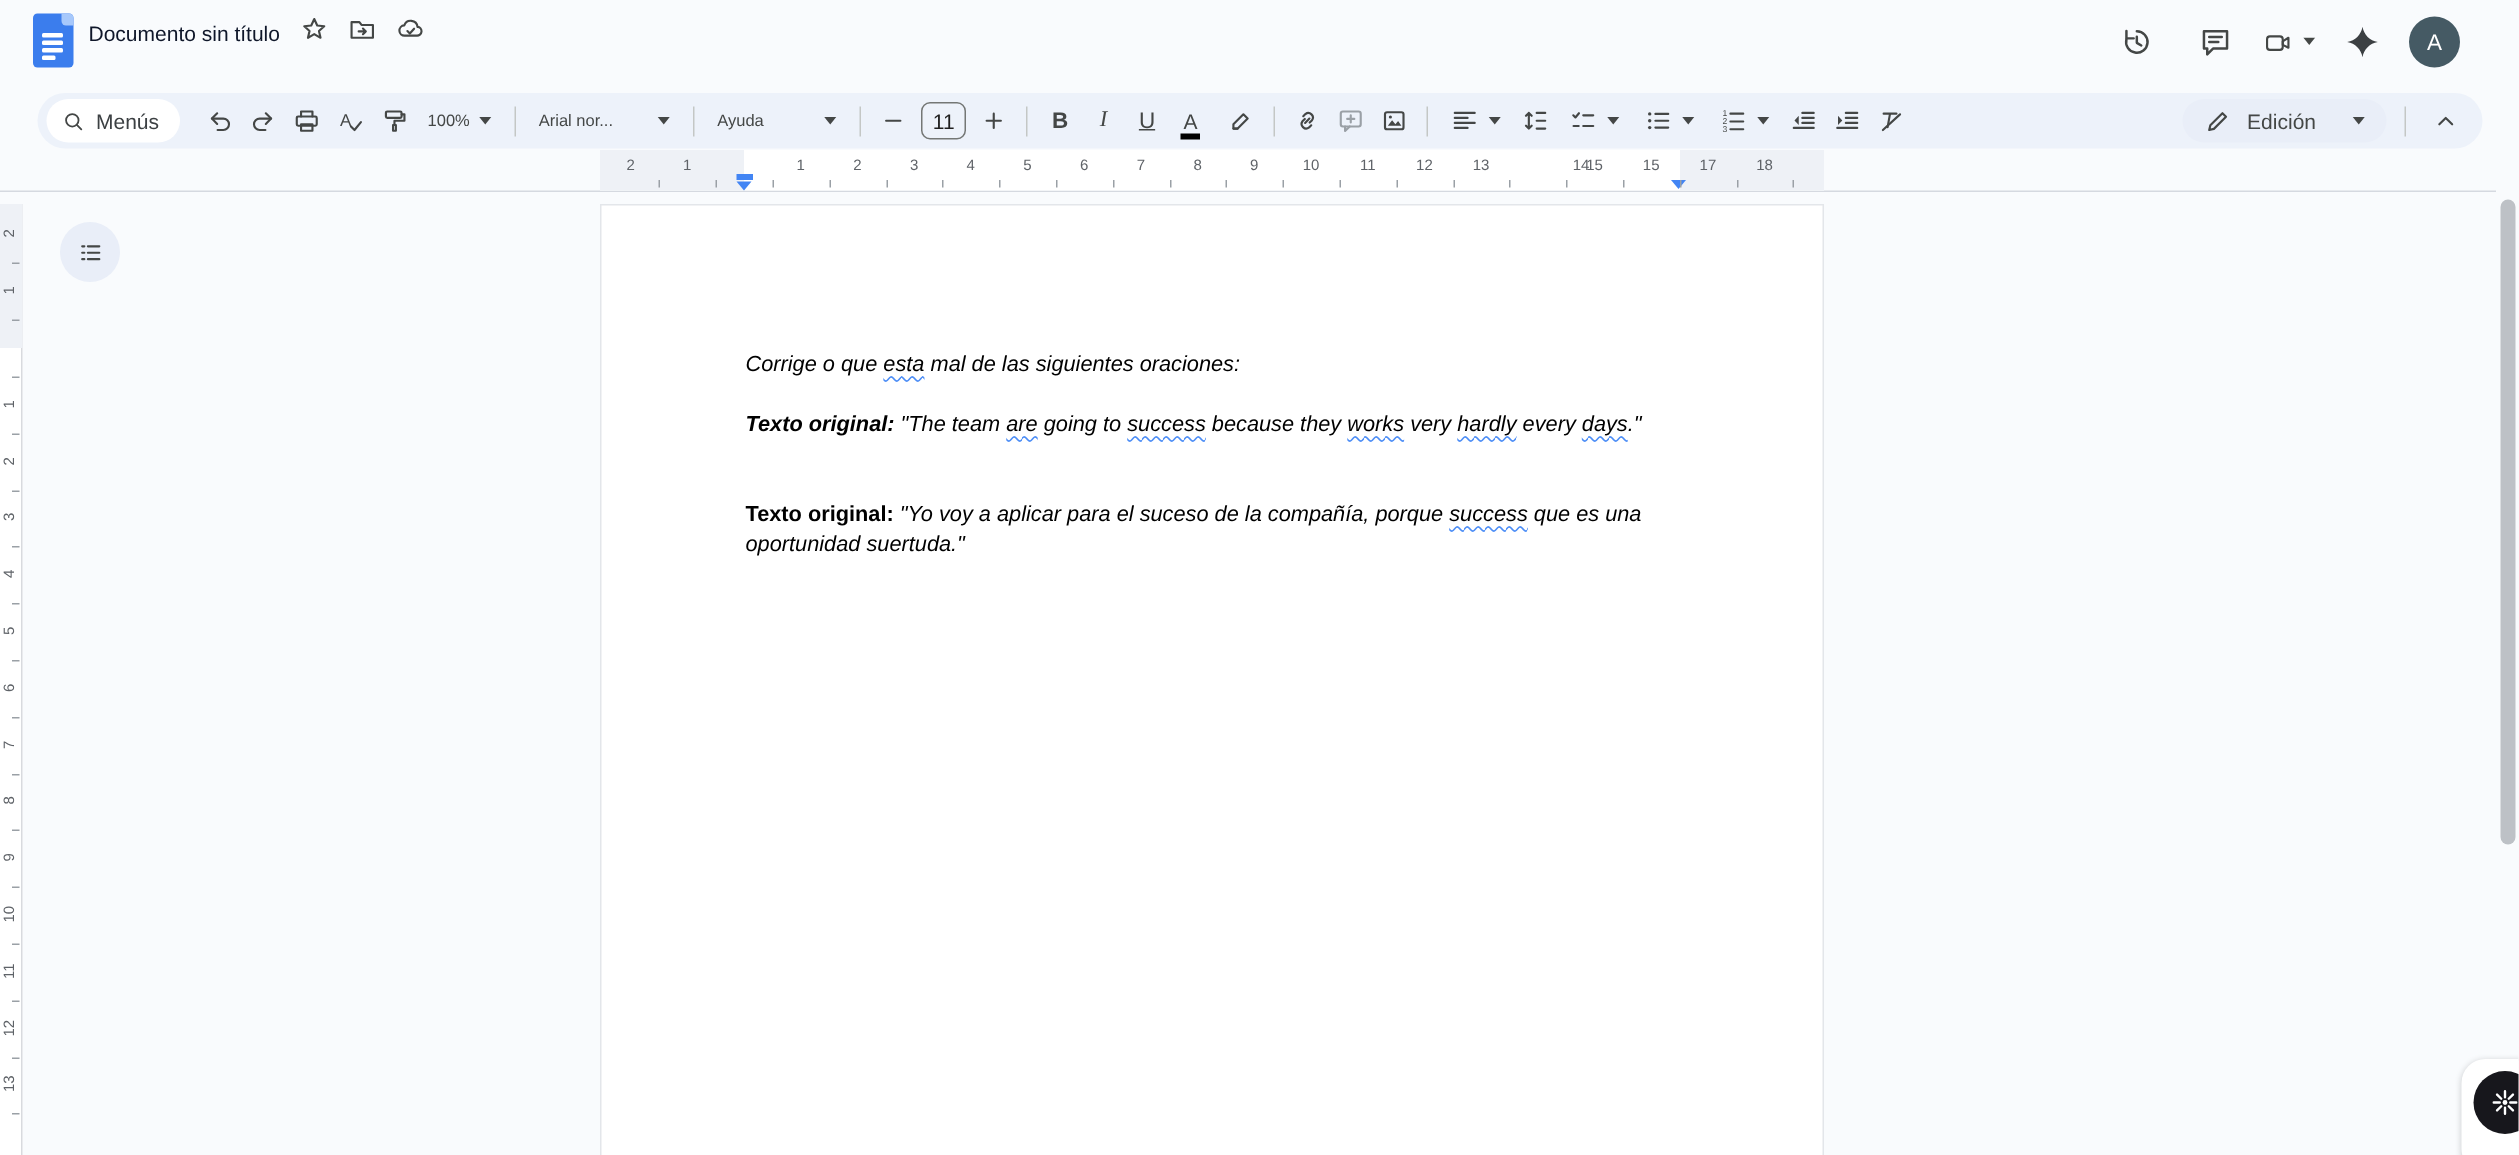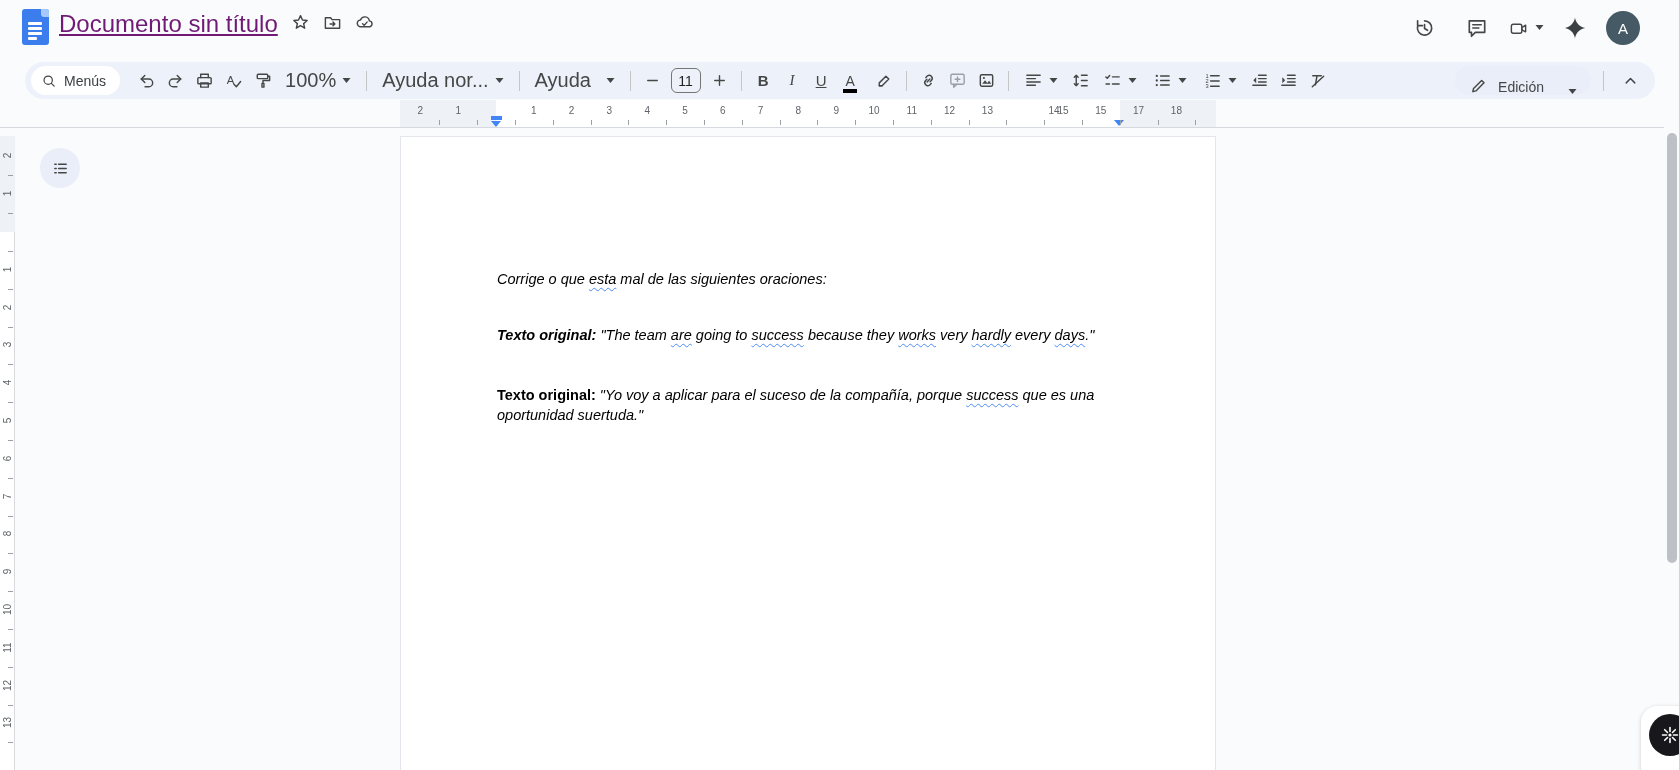--- a/index.html
+++ b/index.html
@@ -15,21 +15,21 @@
   svg.ic text { stroke:none; fill:#444746; }
   svg.chev { width:9px; height:6px; }
   svg.chev path { fill:#444746; }
 
   
   .header { position:absolute; left:0; top:0; width:1679px; height:58px; }
   .docs-logo { position:absolute; left:22px; top:9px; width:27px; height:36px; background:#3b7ded; border-radius:3px; }
   .docs-logo .fold { position:absolute; right:0; top:0; width:8px; height:8px; background:#a7c8fb; border-radius:0 3px 0 3px; }
   .docs-logo .bar { position:absolute; left:6px; height:2.5px; background:#fff; border-radius:1px; }
   .title-row { position:absolute; left:59px; top:10px; display:flex; align-items:center; gap:13px; }
-  .doc-title { font-size:24px; color:#701a75; white-space:nowrap;text-decoration:underline; }
+  .doc-title { font-size:14px; color:#0f172a; white-space:nowrap; }
   .menu-bar { position:absolute; left:57px; top:34px; display:flex; }
   .menu-item { font-size:14px; color:#202124; padding:2px 8px; border-radius:8px; cursor:default; }
   .header-right { position:absolute; right:39px; top:10px; height:36px; display:flex; align-items:center; }
   .hicon { width:36px; height:36px; display:flex; align-items:center; justify-content:center; border-radius:50%; }
   .hicon svg.ic { width:22px; height:22px; }
   .cam-group { display:flex; align-items:center; margin-left:14px; margin-right:16px; }
   .share-btn { height:37px; background:var(--share-bg,#c2e7ff); border-radius:19px; display:flex; align-items:stretch; overflow:hidden; margin-right:20px; }
   .share-main { display:flex; align-items:center; gap:9px; padding:0 14px 0 16px; }
   .share-main svg.ic { width:18px; height:18px; stroke:#001d35; }
   .share-label { font-size:14px; font-weight:500; color:#001d35; }
@@ -37,31 +37,31 @@
   .share-caret { display:flex; align-items:center; padding:0 14px; }
   .gemini { width:30px; height:30px; display:flex; align-items:center; justify-content:center; margin-right:16px; }
   .avatar { width:34px; height:34px; border-radius:50%; background:var(--avatar-bg,#455a64); color:#fff; font-size:15px; display:flex; align-items:center; justify-content:center; }
 
   
   .toolbar { position:absolute; left:25px; top:62px; width:1630px; height:37px; background:var(--toolbar-bg,#edf2fa); border-radius:19px; display:flex; align-items:center; padding:0 10px 0 6px; }
   .menus-pill { height:29px; background:#fff; border-radius:15px; display:flex; align-items:center; gap:7px; padding:0 14px 0 10px; margin-right:12px; }
   .menus-pill span { font-size:14px; color:#3c4043; }
   .tb-btn { min-width:27px; height:27px; display:flex; align-items:center; justify-content:center; border-radius:4px; margin:0 1px; }
   .tb-sel { display:flex; align-items:center; gap:6px; padding:0 6px; height:27px; border-radius:4px; margin:0 2px; }
-  .tb-sel .val { font-size:20px; color:#444746; white-space:nowrap; }
+  .tb-sel .val { font-size:11px; color:#444746; white-space:nowrap; }
   .tb-div { width:1px; height:20px; background:#c4c7c5; margin:0 7px; }
   .size-box { width:30px; height:25px; border:1px solid #747775; border-radius:6px; display:flex; align-items:center; justify-content:center; font-size:14px; color:#1f1f1f; margin:0 4px; }
   .fmt-letter { font-size:15px; color:#444746; }
   .fmt-letter.b { font-weight:bold; }
   .fmt-letter.i { font-style:italic; font-family:"Liberation Serif", serif; }
   .fmt-letter.u { text-decoration:underline; }
   .color-a { position:relative; font-size:14px; color:#444746; font-weight:500; line-height:1; }
   .color-a .bar { position:absolute; left:-2px; right:-2px; bottom:-5px; height:3.5px; background:#000; }
   .tb-spacer { flex:1; }
-  .mode-pill { height:29px; background:#e9eef8; border-radius:15px; display:flex; align-items:flex-end; gap:10px; padding:0 14px; }
+  .mode-pill { height:29px; background:#e9eef8; border-radius:15px; display:flex; align-items:center; gap:10px; padding:0 14px; }
   .mode-pill .lbl { font-size:14px; font-weight:500; color:#444746; }
 
   
   .ruler-line { position:absolute; left:0; top:127px; width:1664px; height:1px; background:#d5d9e0; }
   .hruler { position:absolute; left:400px; top:100px; width:816px; height:27px; background:#fff; }
   .hruler .mzone { position:absolute; top:0; height:27px; background:#eef1f6; }
   .hruler .num { position:absolute; top:5px; transform:translateX(-50%); font-size:10px; color:#5f6368; }
   .hruler .tick { position:absolute; bottom:2px; width:1px; height:5px; background:#9aa0a6; }
   .marker { position:absolute; }
   .marker .tri { width:0; height:0; border-left:5.5px solid transparent; border-right:5.5px solid transparent; border-top:6px solid var(--marker,#4285f4); }
@@ -70,21 +70,21 @@
   .vruler .mzone { position:absolute; left:0; width:15px; background:#eef1f6; }
   .vruler .num { position:absolute; left:1px; width:12px; text-align:center; transform:rotate(-90deg); font-size:10px; color:#5f6368; }
   .vruler .tick { position:absolute; left:8px; width:5px; height:1px; background:#9aa0a6; }
 
   
   .outline-btn { position:absolute; left:40px; top:148px; width:40px; height:40px; border-radius:50%; background:#e9eef8; display:flex; align-items:center; justify-content:center; }
 
   
   .page { position:absolute; left:400px; top:136px; width:816px; height:634px; background:var(--page-bg,#fff); border:1px solid #e3e6ea; border-bottom:none; }
   .doc-content { position:absolute; left:96px; top:96px; width:605px; }
-  .para { font-size:14.5px; line-height:20px; color:#000;margin-top:36px; }
+  .para { font-size:14.5px; line-height:20px; color:#000; }
   .para span.i { font-style:italic; }
   .para span.b { font-weight:bold; }
   .para span.sq { text-decoration-line:underline; text-decoration-style:wavy; text-decoration-color:var(--squiggle,#4c8df6); text-decoration-thickness:1px; text-underline-offset:3px; }
 
   
   .scrollbar { position:absolute; right:1px; top:130px; width:12px; height:640px; }
   .scroll-thumb { position:absolute; left:1px; top:3px; width:10px; height:430px; background:#bdc1c6; border-radius:6px; }
 
   
   .ext-widget { position:absolute; left:1641px; top:706px; width:76px; height:76px; background:#fff; border-radius:16px; box-shadow:0 1px 4px rgba(0,0,0,.18); }
@@ -203,21 +203,21 @@
   <div class="tb-sel">
     <span class="val">100%</span>
     <svg class="chev" viewBox="0 0 8 6">
         <path d="M0 0 L8 0 L4 5 Z"></path>
       </svg>
   </div>
 
   <div class="tb-div"></div>
 
   <div class="tb-sel" style="min-width:100px;justify-content:space-between">
-    <span class="val">Ayuda nor...</span>
+    <span class="val">Arial nor...</span>
     <svg class="chev" viewBox="0 0 8 6">
         <path d="M0 0 L8 0 L4 5 Z"></path>
       </svg>
   </div>
 
   <div class="tb-div"></div>
 
   <div class="tb-sel" style="min-width:92px;justify-content:space-between">
     <span class="val">Ayuda</span>
     <svg class="chev" viewBox="0 0 8 6">

